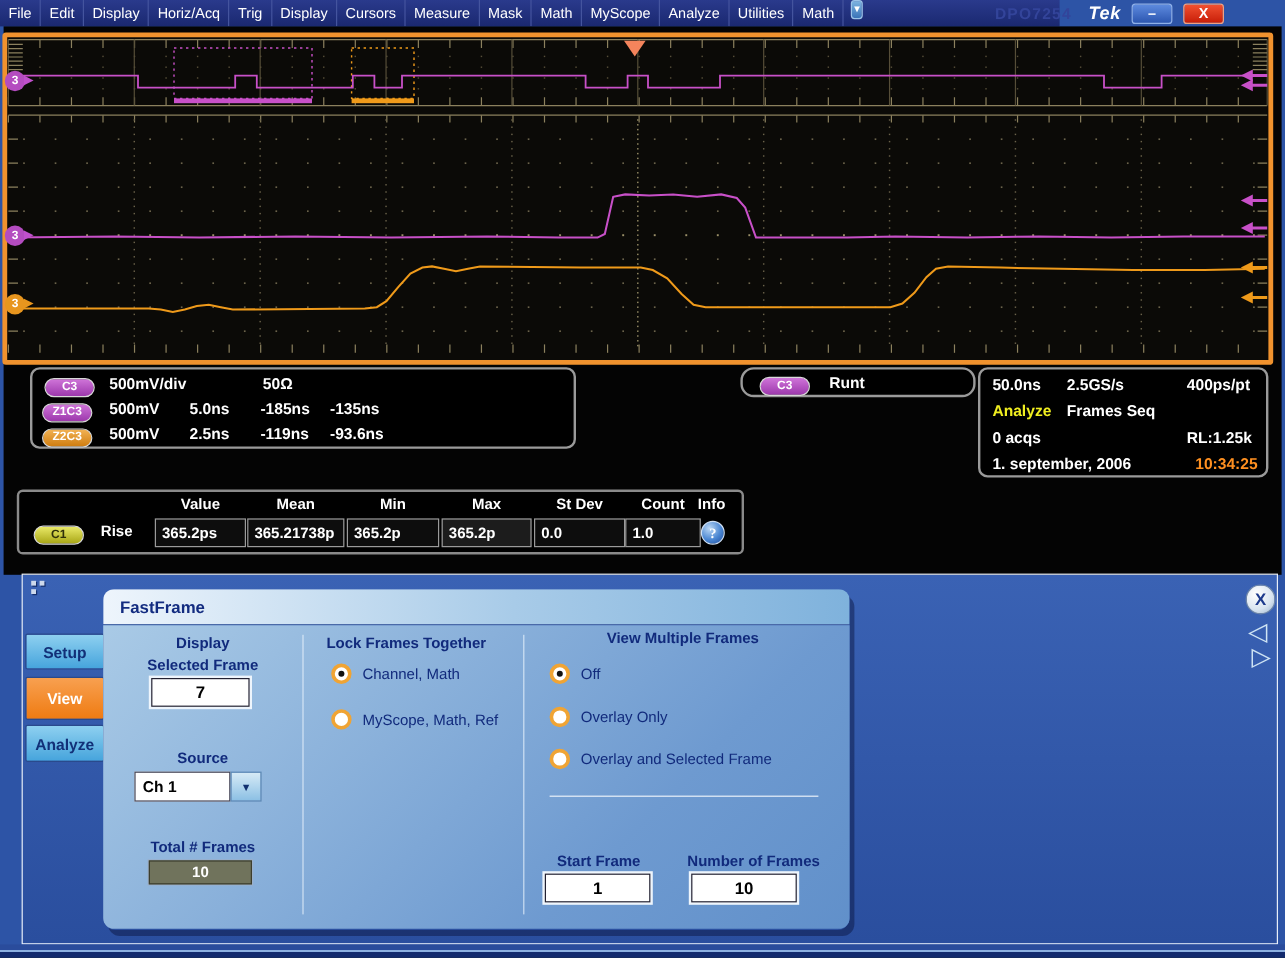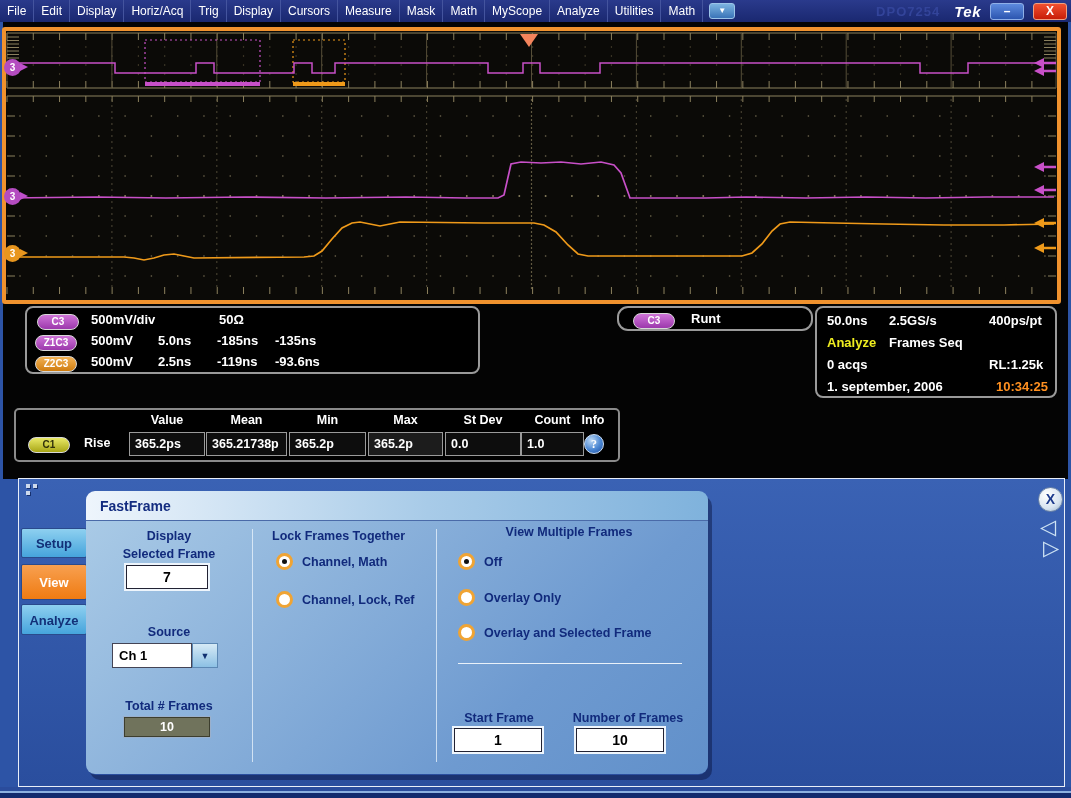--- a/index.html
+++ b/index.html
@@ -1,22 +1,22 @@
 <!DOCTYPE html>
 <html><head>
 <meta charset="utf-8">
 <style>
   html,body{margin:0;padding:0;background:#10204a;}
   *{box-sizing:border-box;}
   .screen{position:relative;width:1071px;height:798px;background:#2d54a6;overflow:hidden;
           font-family:"Liberation Sans",sans-serif;-webkit-font-smoothing:antialiased;}
 
   
-  .menubar{position:absolute;left:0;top:0;width:1071px;height:22px;background:linear-gradient(#2a3a8c,#1a2870);
-           display:flex;align-items:center;color:#fff;font-size:12px;}
+  .menubar{position:absolute;left:0;top:0;width:883px;height:22px;background:linear-gradient(#2a3a8c,#1a2870);
+           display:flex;align-items:flex-start;color:#fff;font-size:12px;}
   .menu-items{display:flex;height:100%;align-items:center;}
   .mi{padding:0 7px;height:100%;display:flex;align-items:center;border-right:1px solid #44549e;cursor:default;white-space:nowrap;}
   .menu-right{margin-left:auto;display:flex;align-items:center;height:100%;}
   .dd-btn{width:26px;height:16px;margin-left:6px;background:linear-gradient(#7db4e0,#3a74b8);
           border:1px solid #9cc4e8;border-radius:3px;color:#fff;font-size:8px;line-height:14px;text-align:center;}
   .model-faint{margin-left:110px;color:#33449a;font-weight:bold;font-size:13px;letter-spacing:1px;}
   .tek-logo{margin-left:14px;color:#fff;font-weight:bold;font-size:15px;font-style:italic;letter-spacing:.5px;}
   .win-btn{width:34px;height:17px;margin-left:9px;border-radius:3px;text-align:center;color:#fff;
            font-weight:bold;font-size:12px;line-height:15px;}
   .min{background:linear-gradient(#5d8ade,#2c56b0);border:1px solid #8fb0e8;}
@@ -83,21 +83,21 @@
   .graybox{position:absolute;background:#70735c;border:1px solid #3c3e2e;color:#fff;font-weight:bold;
        font-size:12.5px;text-align:center;line-height:18px;box-shadow:0 0 0 1px #9ab0cc;}
   .srcdd{position:absolute;display:flex;}
   .src-field{width:80px;height:25px;background:#fff;border:1px solid #445;color:#000;font-weight:bold;
        font-size:13px;line-height:23px;padding-left:6px;}
   .src-btn{width:26px;height:25px;background:linear-gradient(#d6eaf6,#8cc0e4);border:1px solid #5c88b4;
        color:#113070;font-size:9px;text-align:center;line-height:24px;}
   .radio-row{position:absolute;display:flex;align-items:center;gap:9px;}
   .radio{width:17px;height:17px;border-radius:50%;background:#fff;border:3px solid #f0a434;position:relative;flex:0 0 auto;}
   .radio.sel::after{content:"";position:absolute;left:3px;top:3px;width:5px;height:5px;border-radius:50%;background:#111;}
-  .rlabel{color:#112a7c;font-weight:bold;font-size:12.5px;white-space:nowrap;}
+  .rlabel{color:#112a7c;font-weight:normal;font-size:12.5px;white-space:nowrap;}
   .hsep{position:absolute;height:1px;background:#e9f1f9;}
 
   .close-btn{position:absolute;left:1019px;top:8px;width:25px;height:25px;border-radius:50%;
        background:radial-gradient(circle at 35% 30%,#ffffff,#d8e4f0 60%,#9ab2cc);border:1px solid #6e86a8;
        color:#1c3a8c;font:bold 14px/23px "Liberation Sans",sans-serif;text-align:center;}
   .nav-tri{position:absolute;color:#cfe4f4;font-size:21px;line-height:21px;}
 
   .bottom-strip{position:absolute;left:0;top:787px;width:1071px;height:11px;
        background:linear-gradient(#2a4c9c 0 40%,#8cb0e0 40% 58%,#122a6e 58% 100%);}
 </style>
@@ -1280,21 +1280,21 @@
         <div class="lbl" style="left:0;top:178px;width:166px">Total # Frames</div>
         <div class="graybox" style="left:38px;top:196px;width:86px;height:20px">10</div>
 
         <div class="lbl" style="left:186px;top:8px">Lock Frames Together</div>
         <div class="radio-row" style="left:190px;top:32px">
           <span class="radio sel"></span>
           <span class="rlabel">Channel, Math</span>
         </div>
         <div class="radio-row" style="left:190px;top:70px">
           <span class="radio"></span>
-          <span class="rlabel">Channel, Lock, Ref</span>
+          <span class="rlabel">MyScope, Math, Ref</span>
         </div>
 
         <div class="lbl" style="left:352px;top:4px;width:262px">View Multiple Frames</div>
         <div class="radio-row" style="left:372px;top:32px">
           <span class="radio sel"></span>
           <span class="rlabel">Off</span>
         </div>
         <div class="radio-row" style="left:372px;top:68px">
           <span class="radio"></span>
           <span class="rlabel">Overlay Only</span>

